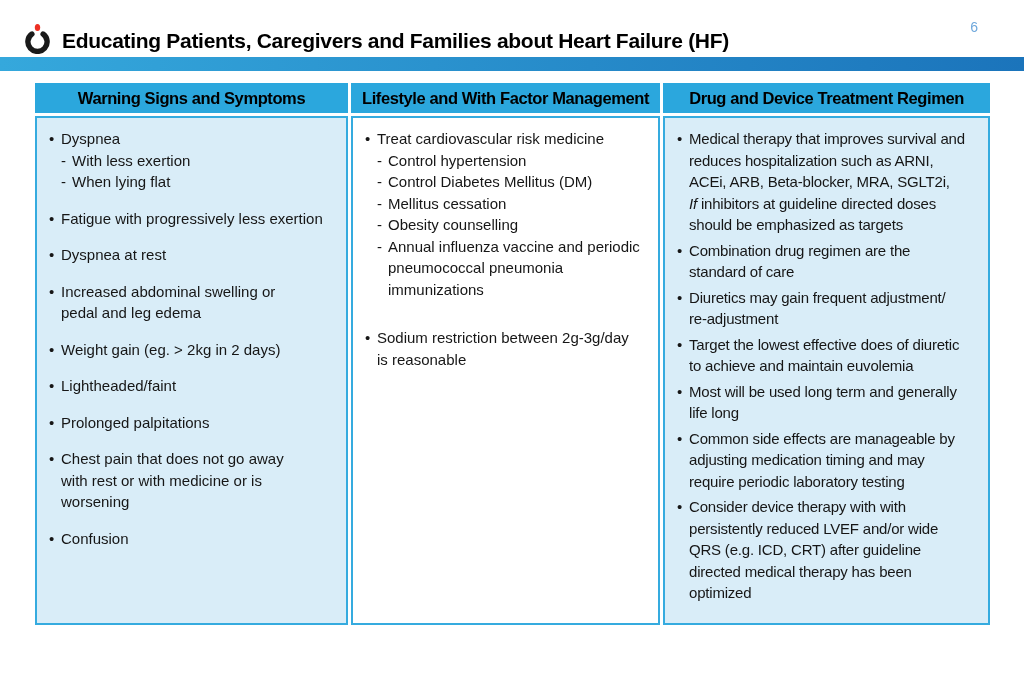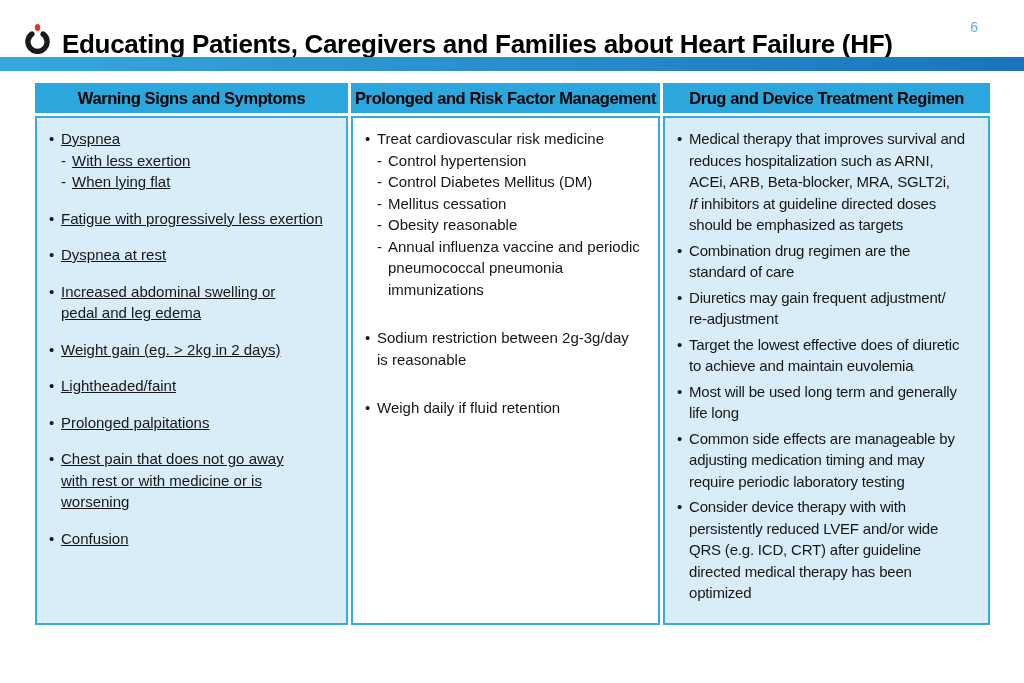--- a/index.html
+++ b/index.html
@@ -8,21 +8,21 @@
     width:1024px;height:683px;
     background:#fff;
     overflow:hidden;
     font-family:"Liberation Sans", sans-serif;
     margin:0 auto;
   }
   
   .logo{position:absolute;left:21px;top:23px;width:33px;height:31px;}
   .slide-title{
     position:absolute;left:62px;top:29px;
-    font-size:26px;font-weight:bold;letter-spacing:-0.3px;
+    font-size:21px;font-weight:bold;letter-spacing:-0.3px;
     color:var(--title-text);white-space:nowrap;
   }
   .page-number{
     position:absolute;right:46px;top:19px;
     font-size:14px;color:var(--page-number);
   }
   .top-bar{
     position:absolute;left:0;top:57px;width:1024px;height:14px;
     background:linear-gradient(to right,var(--bar-gradient-left),var(--bar-gradient-right));
   }
@@ -46,21 +46,21 @@
     padding:10px 6px 0 11px;
     overflow:hidden;
     font-size:15px;line-height:21.5px;color:var(--body-text);
   }
   .td.light{background:var(--cell-light-bg);}
   .td.white{background:var(--cell-white-bg);}
   
   .li{position:relative;padding-left:13px;}
   .li::before{content:"\2022";position:absolute;left:1px;top:0;}
   .li-text,.sub{white-space:pre-line;}
-  .col-0 .li{margin-bottom:15px;text-decoration:underline;}
+  .col-0 .li{margin-bottom:15px;}
   .col-1 .li{margin-bottom:27px;}
   .col-2 .li{margin-bottom:4px;}
   .col-2 .li{letter-spacing:-0.2px;}
   .sub{position:relative;padding-left:11px;}
   .sub::before{content:"-";position:absolute;left:0;top:0;}
 </style>
 </head>
 <body>
 
 <div class="slide">
@@ -71,21 +71,21 @@
   </svg>
 
   <div class="slide-title">Educating Patients, Caregivers and Families about Heart Failure (HF)</div>
 
   <div class="page-number">6</div>
 
   <div class="top-bar"></div>
 
   <div class="hf-table">
     <div class="th">Warning Signs and Symptoms</div>
-    <div class="th">Prolonged and Risk Factor Management</div>
+    <div class="th">Lifestyle and With Factor Management</div>
     <div class="th">Drug and Device Treatment Regimen</div>
 
     <div class="td light col-0">
         <div class="li"><span class="li-text">Dyspnea</span><div class="subs">
             <div class="sub">With less exertion</div>
             <div class="sub">When lying flat</div>
           </div></div>
         <div class="li"><span class="li-text">Fatigue with progressively less exertion</span></div>
         <div class="li"><span class="li-text">Dyspnea at rest</span></div>
         <div class="li"><span class="li-text">Increased abdominal swelling or
@@ -96,28 +96,27 @@
         <div class="li"><span class="li-text">Chest pain that does not go away
 with rest or with medicine or is
 worsening</span></div>
         <div class="li"><span class="li-text">Confusion</span></div>
       </div>
     <div class="td white col-1">
         <div class="li"><span class="li-text">Treat cardiovascular risk medicine</span><div class="subs">
             <div class="sub">Control hypertension</div>
             <div class="sub">Control Diabetes Mellitus (DM)</div>
             <div class="sub">Mellitus cessation</div>
-            <div class="sub">Obesity reasonable</div>
+            <div class="sub">Obesity counselling</div>
             <div class="sub">Annual influenza vaccine and periodic
 pneumococcal pneumonia
 immunizations</div>
           </div></div>
         <div class="li"><span class="li-text">Sodium restriction between 2g-3g/day
 is reasonable</span></div>
-        <div class="li"><span class="li-text">Weigh daily if fluid retention</span></div>
       </div>
     <div class="td light col-2">
         <div class="li"><span class="li-text"><span>Medical therapy that improves survival and
 reduces hospitalization such as ARNI,
 ACEi, ARB, Beta-blocker, MRA, SGLT2i,
 </span><i>If</i><span> inhibitors at guideline directed doses
 should be emphasized as targets</span></span></div>
         <div class="li"><span class="li-text">Combination drug regimen are the
 standard of care</span></div>
         <div class="li"><span class="li-text">Diuretics may gain frequent adjustment/

